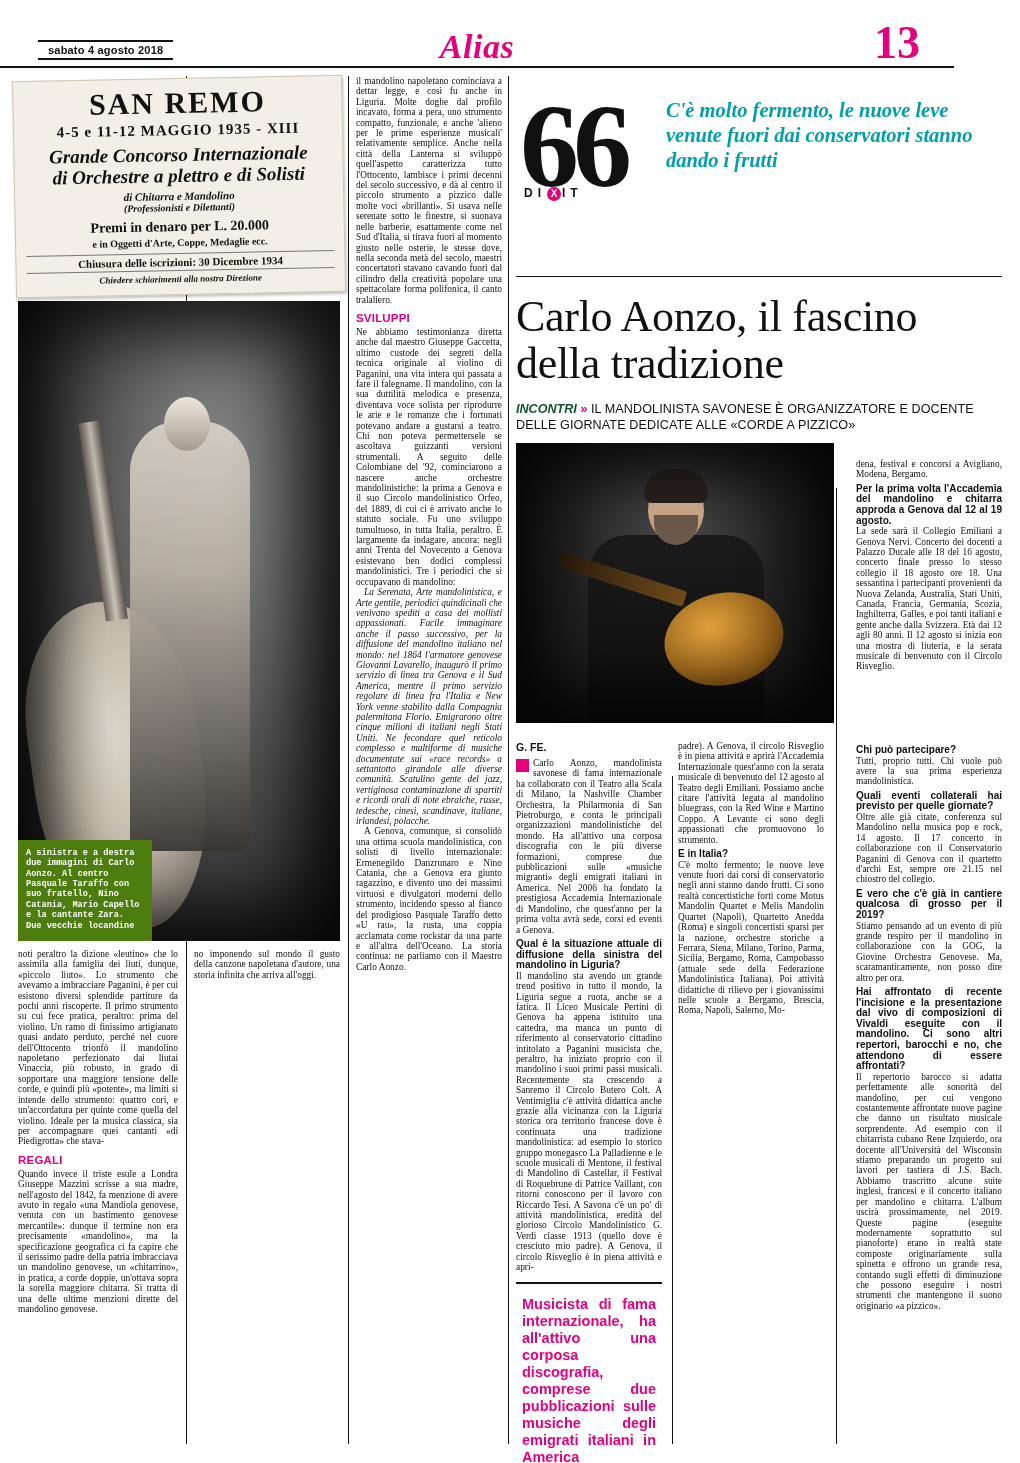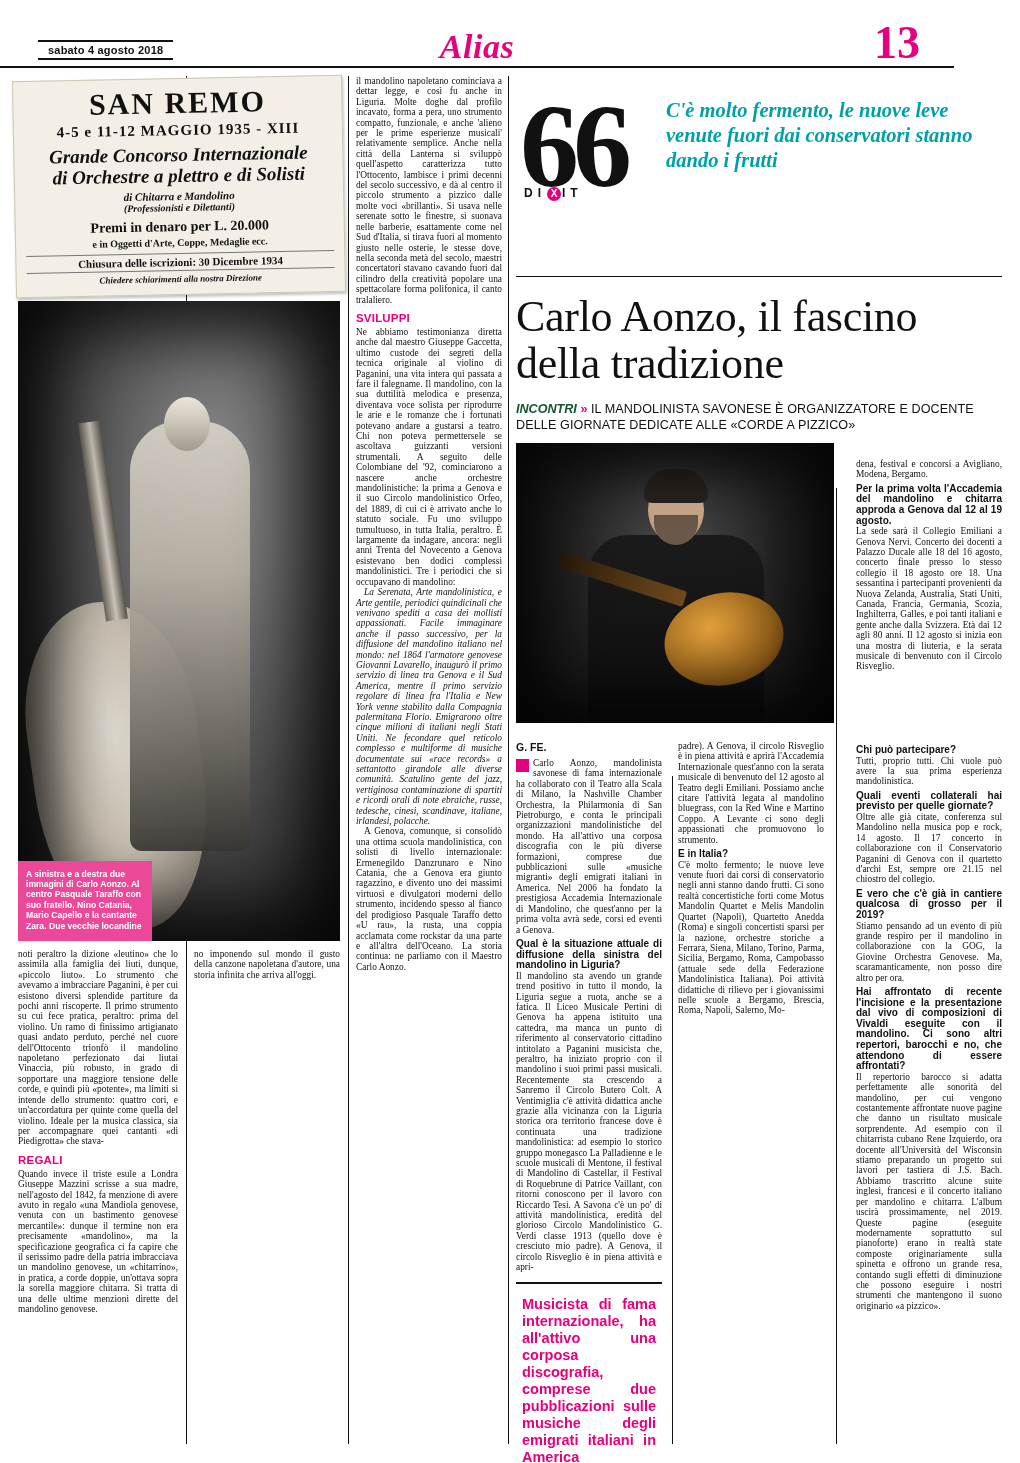--- a/index.html
+++ b/index.html
@@ -45,22 +45,22 @@
   .ph-figure{position:absolute;left:112px;top:120px;width:120px;height:430px;
      background:linear-gradient(180deg,#d9d3c9 0%,#b9b2a6 35%,#6e6a63 75%,#3a3835 100%);
      border-radius:50px 50px 12px 12px;filter:blur(.4px);opacity:.92;}
   .ph-head{position:absolute;left:146px;top:96px;width:46px;height:54px;border-radius:50%;
      background:linear-gradient(180deg,#efe9df,#a29a8d);}
   .ph-guitar{position:absolute;left:14px;top:300px;width:170px;height:330px;
      background:radial-gradient(ellipse at 50% 40%,#e6e1d6 0%,#cdc5b6 40%,#8e867a 80%,#4a453e 100%);
      border-radius:60% 60% 55% 55%/45% 45% 55% 55%;transform:rotate(-8deg);opacity:.95;}
   .ph-neck{position:absolute;left:74px;top:120px;width:22px;height:200px;background:linear-gradient(90deg,#6b635a,#cdc6ba,#55504a);transform:rotate(-8deg);}
   .ph-vign{position:absolute;inset:0;box-shadow:inset 0 0 70px 30px rgba(0,0,0,.8);}
-  .caption{position:absolute;left:0;bottom:0;width:118px;background:#ec4899;color:#fff;
-     font-family:Liberation Sans, sans-serif;font-size:8.6px;line-height:10.4px;padding:8px 8px 10px 8px;font-weight:bold;}
+  .caption{position:absolute;left:0;bottom:0;width:118px;background:#4d7c0f;color:#fff;
+     font-family:Liberation Mono, monospace;font-size:8.6px;line-height:10.4px;padding:8px 8px 10px 8px;font-weight:bold;}
 
   
   .right{position:absolute;left:516px;top:0;width:486px;}
   .quote{position:relative;height:200px;border-bottom:1px solid #111;}
   .qmark{position:absolute;left:4px;top:24px;font-family:"Liberation Serif",serif;font-weight:bold;font-size:118px;color:#111;line-height:.8;letter-spacing:-6px;}
   .dixit{position:absolute;left:8px;top:110px;font-family:"Liberation Sans",sans-serif;font-size:12px;letter-spacing:5px;font-weight:bold;color:#111;}
   .dixit .x{display:inline-block;background:#e5007d;color:#fff;border-radius:50%;width:14px;height:14px;line-height:14px;text-align:center;font-size:10px;letter-spacing:0;margin:0 1px;}
   .qtext{position:absolute;left:150px;top:22px;width:330px;font-family:"Liberation Serif",serif;font-style:italic;font-weight:bold;font-size:20.5px;line-height:25px;color:#00a0a8;}
 
   .headline{font-family:"Liberation Serif",serif;font-size:44px;line-height:47px;margin:16px 0 0 0;letter-spacing:-.3px;}

